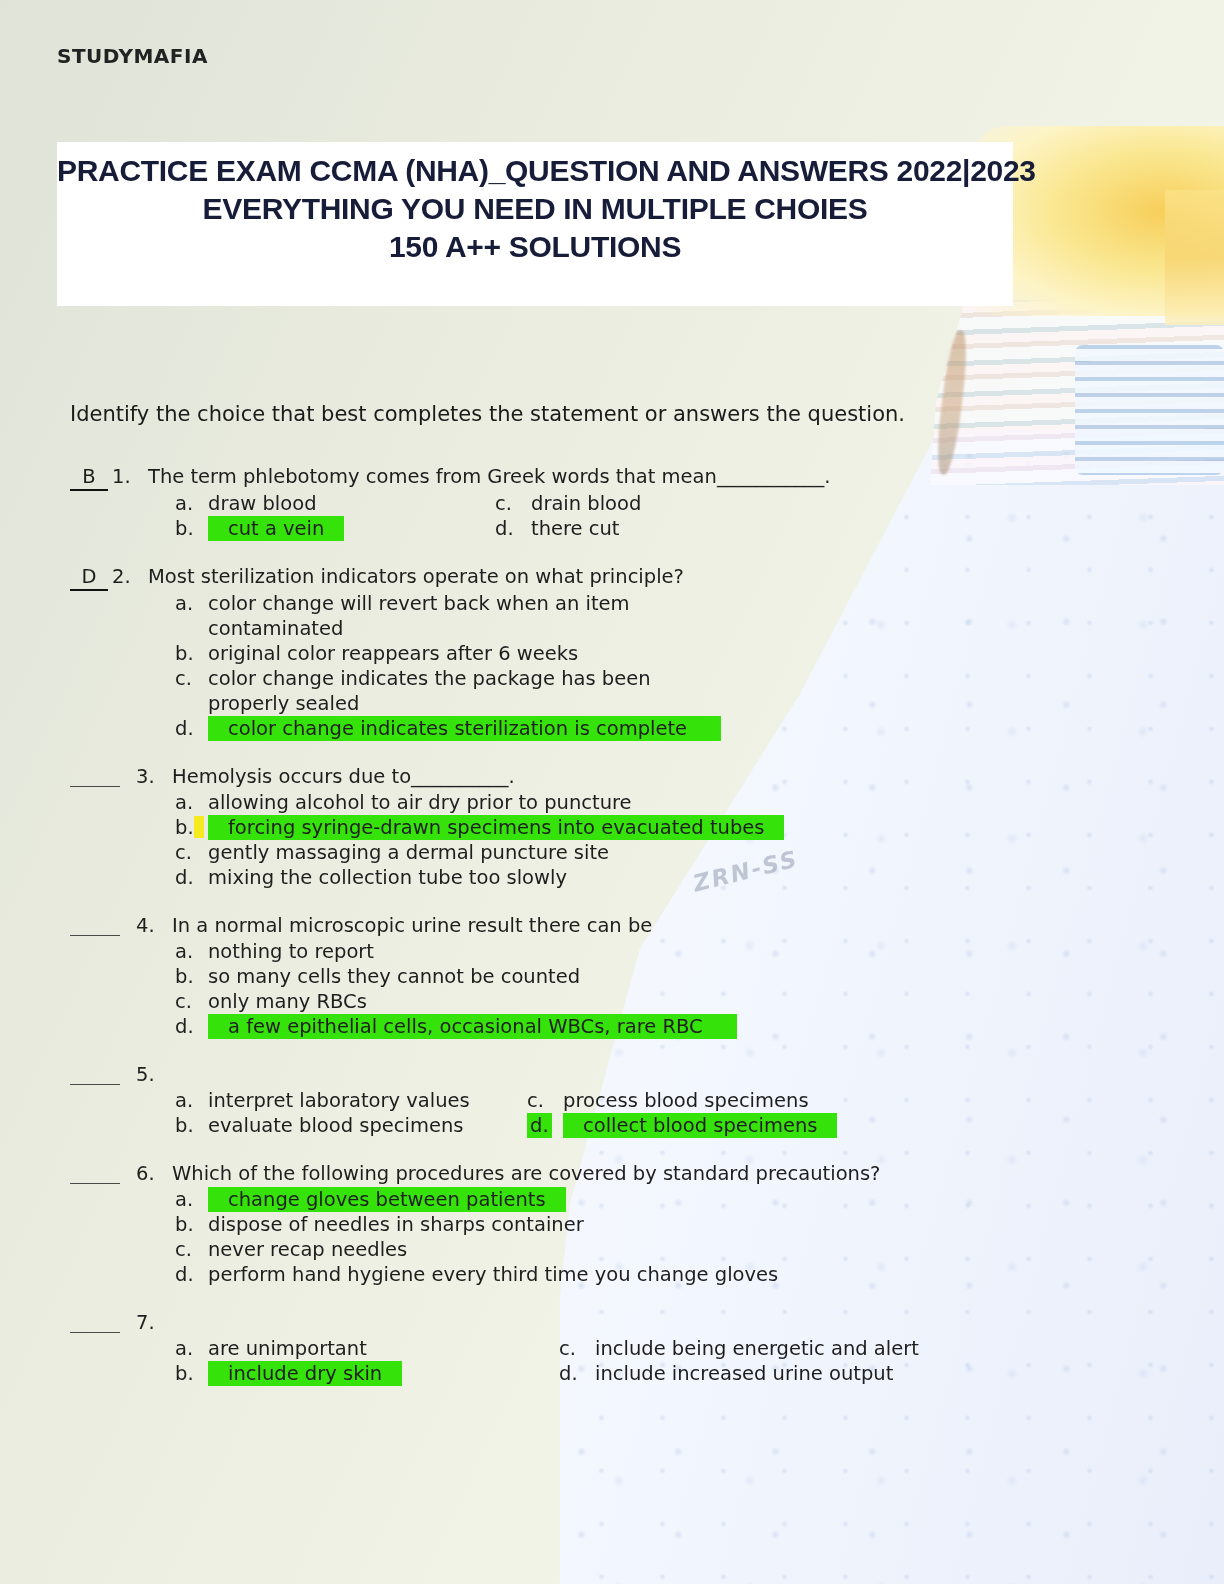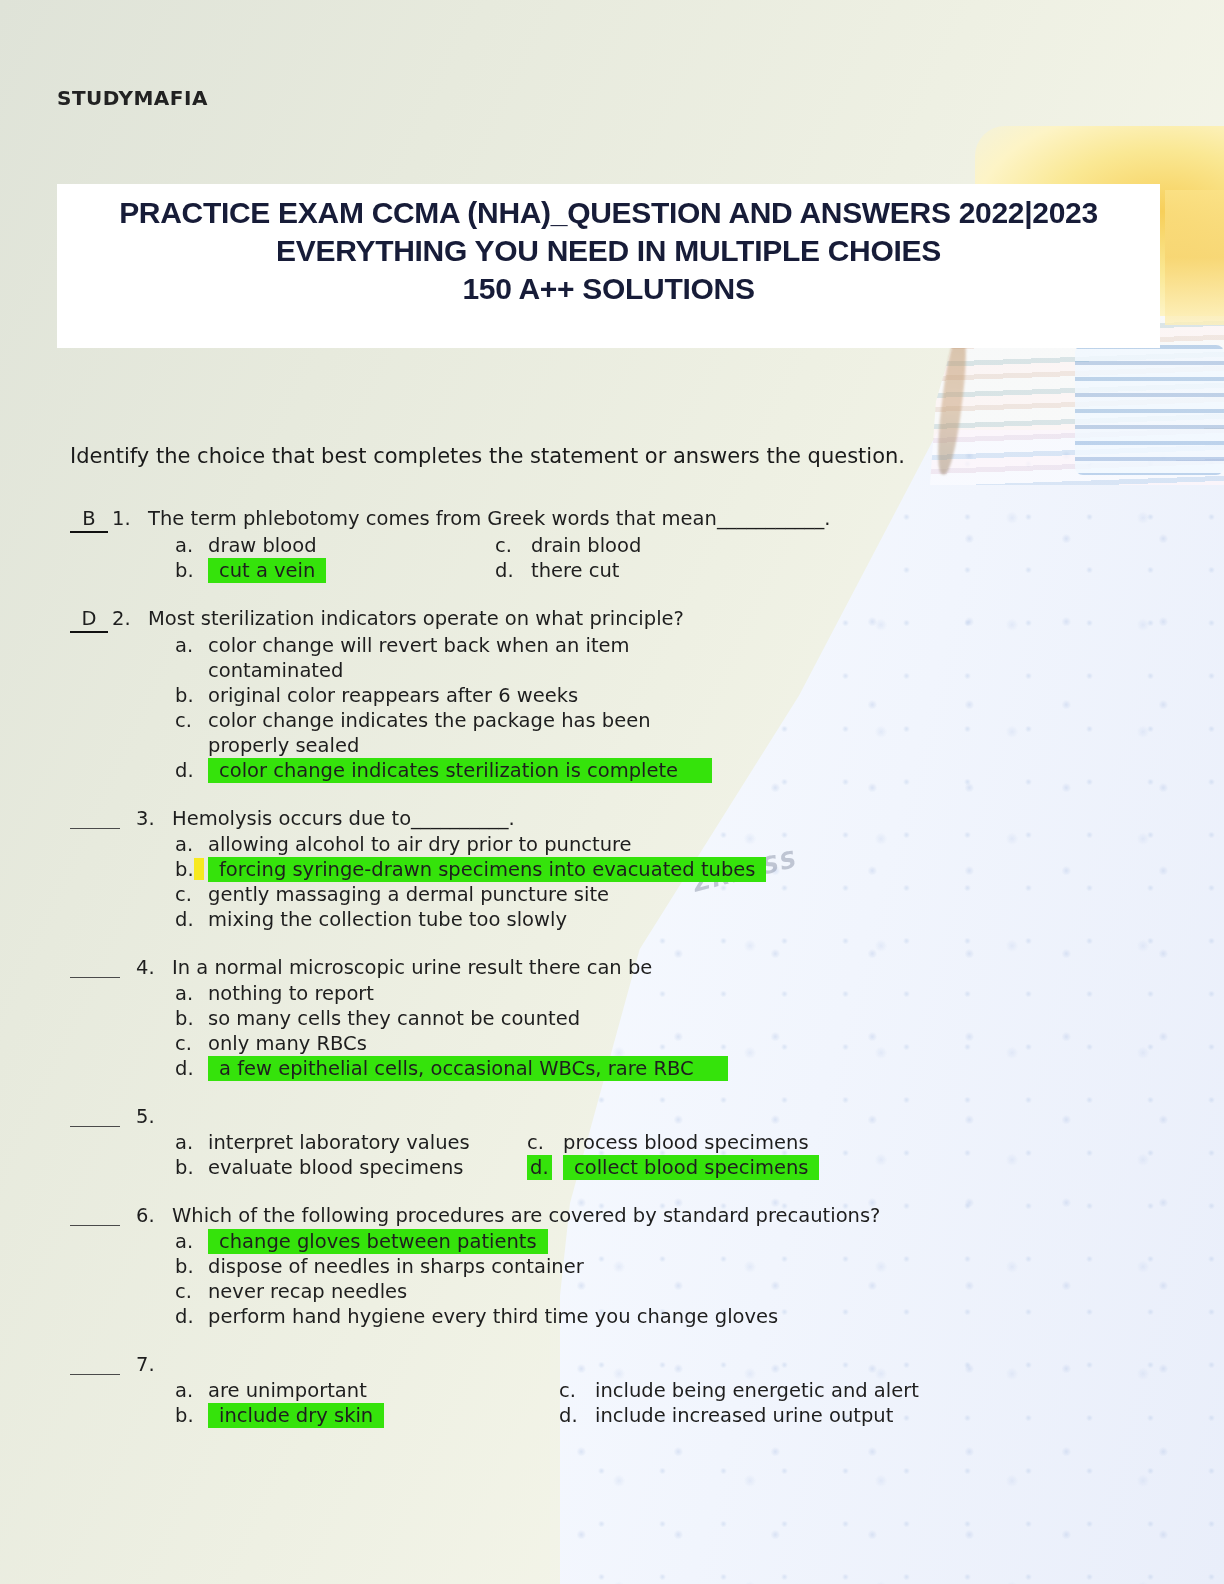--- a/index.html
+++ b/index.html
@@ -45,25 +45,25 @@
     background:linear-gradient(#b98d5e,#caa27a,#9e8a6d);
     transform:rotate(7deg);opacity:.5;filter:blur(1px);
   }
   .watermark{
     position:absolute;left:692px;top:858px;z-index:1;
     transform:rotate(-14deg);font-style:italic;font-weight:bold;
     font-size:23px;letter-spacing:2px;color:rgba(128,138,160,.45);
   }
   
   .brand{
-    position:relative;z-index:3;margin:86px 0 0 57px;
+    position:relative;z-index:3;margin:44px 0 0 57px;
     font-size:20px;font-weight:600;letter-spacing:.5px;color:#222;
   }
   .title-box{
-    position:relative;z-index:2;margin:74px 0 0 57px;width:1103px;
+    position:relative;z-index:2;margin:74px 0 0 57px;width:956px;
     background:#ffffff;padding:10px 0 40px 0;text-align:center;
     font-family:"Liberation Sans",sans-serif;font-weight:bold;
     font-size:30px;line-height:38px;color:var(--title-text,#171c38);
     letter-spacing:-.3px;white-space:nowrap;
   }
   .instruction{
     position:relative;z-index:3;margin:96px 0 0 70px;
     font-size:21px;color:#1a1a1a;
   }
   .questions{position:relative;z-index:3;margin:38px 0 0 70px;font-size:19.5px;line-height:25px;}
@@ -79,21 +79,21 @@
   }
   .q-num{min-width:28px;margin-right:8px;}
   .opts{display:grid;margin-left:105px;column-gap:0;}
   .opts-1col{grid-template-columns:33px 1fr;}
   .opts-q2{grid-template-columns:33px 480px;}
   .opts-q1{grid-template-columns:33px 287px 36px 1fr;}
   .opts-q5{grid-template-columns:33px 319px 36px 1fr;}
   .opts-q7{grid-template-columns:33px 351px 36px 1fr;}
   .o-label{color:#1e1e1e;}
   .o-text{padding-right:8px;}
-  .hl-green{background:var(--highlight-green,#35e30b);white-space:nowrap;padding:1px 11px;}
+  .hl-green{background:var(--highlight-green,#35e30b);white-space:nowrap;padding:1px 20px;}
   .hl-pad{padding-right:34px;}
   .hl-green-label{background:var(--highlight-green,#35e30b);padding:1px 3px;}
   .yellow-mark{
     display:inline-block;width:10px;height:22px;vertical-align:-4px;
     background:var(--highlight-yellow,#f7e91f);margin-right:3px;
   }
   .nowrap{white-space:nowrap;}
 </style>
 </head>
 <body>

